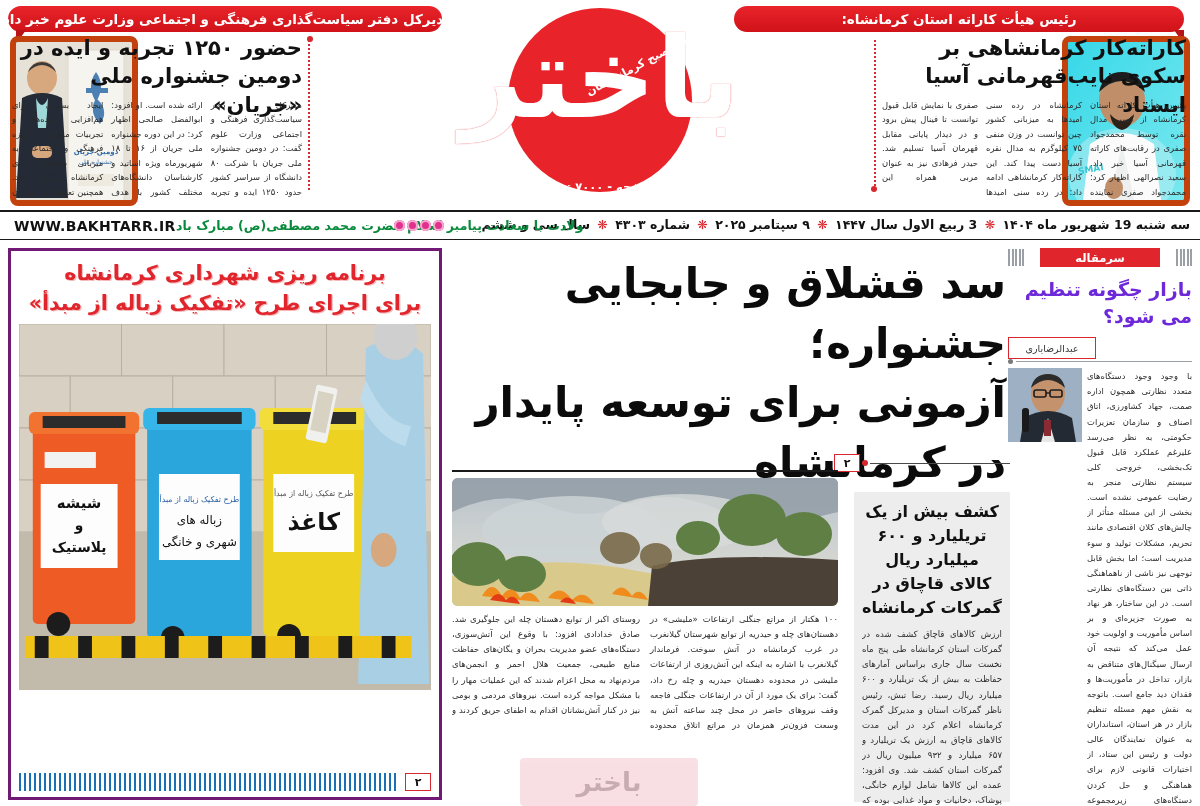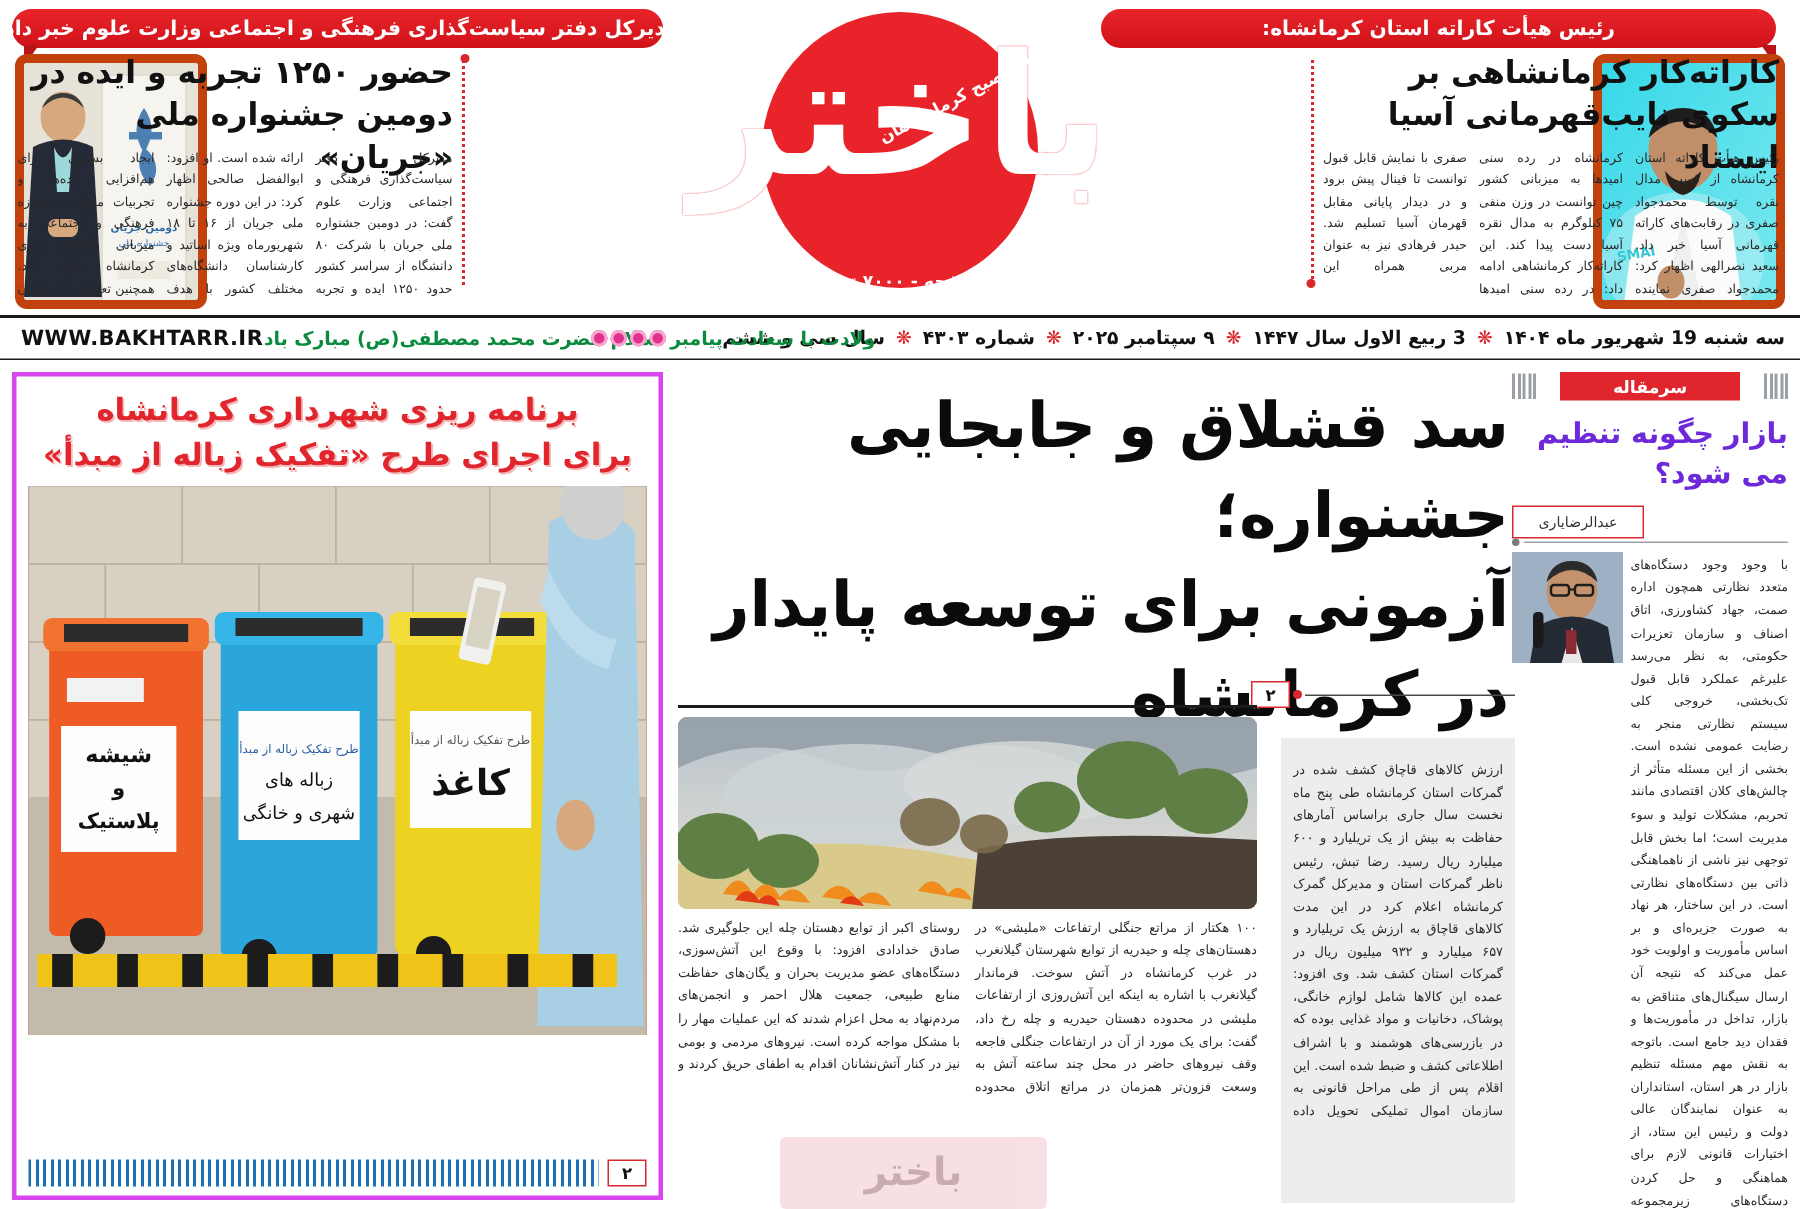--- a/index.html
+++ b/index.html
@@ -112,21 +112,21 @@
   .flowers { position: absolute; left: 394px; top: 7px; display: flex; gap: 2px; }
   .flower { width: 11px; height: 11px; border-radius: 50%; background: #e0318c;
             box-shadow: inset 0 0 0 2px #f6a8cf; }
 
   
   .main { position: absolute; top: 244px; left: 0; width: 1200px; height: 562px; }
 
   
   .feature {
     position: absolute; left: 8px; top: 4px; width: 434px; height: 552px;
-    border: 3px solid #d946ef; background: #fff;
+    border: 3px solid #701a75; background: #fff;
   }
   .feature-head {
     margin: 8px 6px 2px 6px; text-align: center;
     font-size: 20.5px; font-weight: bold; line-height: 1.45;
     color: #e0262c;
     text-shadow: 1.2px 1.2px 0 #f3b9bb, -0.6px -0.6px 0 #fff;
   }
   .feature-photo {
     margin: 6px 8px 0 8px; height: 366px; position: relative; overflow: hidden;
     background: #b91c1c;
@@ -428,20 +428,21 @@
         <div>در کرمانشاه</div>
       </div>
 
       <div class="main-pageref">
         <span class="pagebox">۲</span>
         <span class="ref-dot"></span>
         <span class="ref-line"></span>
       </div>
 
       <div class="story-smuggle">
+        <div class="sh">کشف بیش از یک تریلیارد و ۶۰۰ میلیارد ریال کالای قاچاق در گمرکات کرمانشاه</div>
         <div class="sb">ارزش کالاهای قاچاق کشف شده در گمرکات استان کرمانشاه طی پنج ماه نخست سال جاری براساس آمارهای حفاظت به بیش از یک تریلیارد و ۶۰۰ میلیارد ریال رسید. رضا تبش، رئیس ناظر گمرکات استان و مدیرکل گمرک کرمانشاه اعلام کرد در این مدت کالاهای قاچاق به ارزش یک تریلیارد و ۶۵۷ میلیارد و ۹۳۲ میلیون ریال در گمرکات استان کشف شد. وی افزود: عمده این کالاها شامل لوازم خانگی، پوشاک، دخانیات و مواد غذایی بوده که در بازرسی‌های هوشمند و با اشراف اطلاعاتی کشف و ضبط شده است. این اقلام پس از طی مراحل قانونی به سازمان اموال تملیکی تحویل داده می‌شود.</div>
       </div>
 
       <div class="story-fire">
         <div class="fire-rule"></div>
         <div class="fire-photo">
           <svg width="100%" height="100%" viewBox="0 0 386 128" preserveAspectRatio="none">
             <defs>
               <linearGradient id="smoke" x1="0" y1="0" x2="0" y2="1">
                 <stop offset="0%" stop-color="#b9c3cc"></stop>

